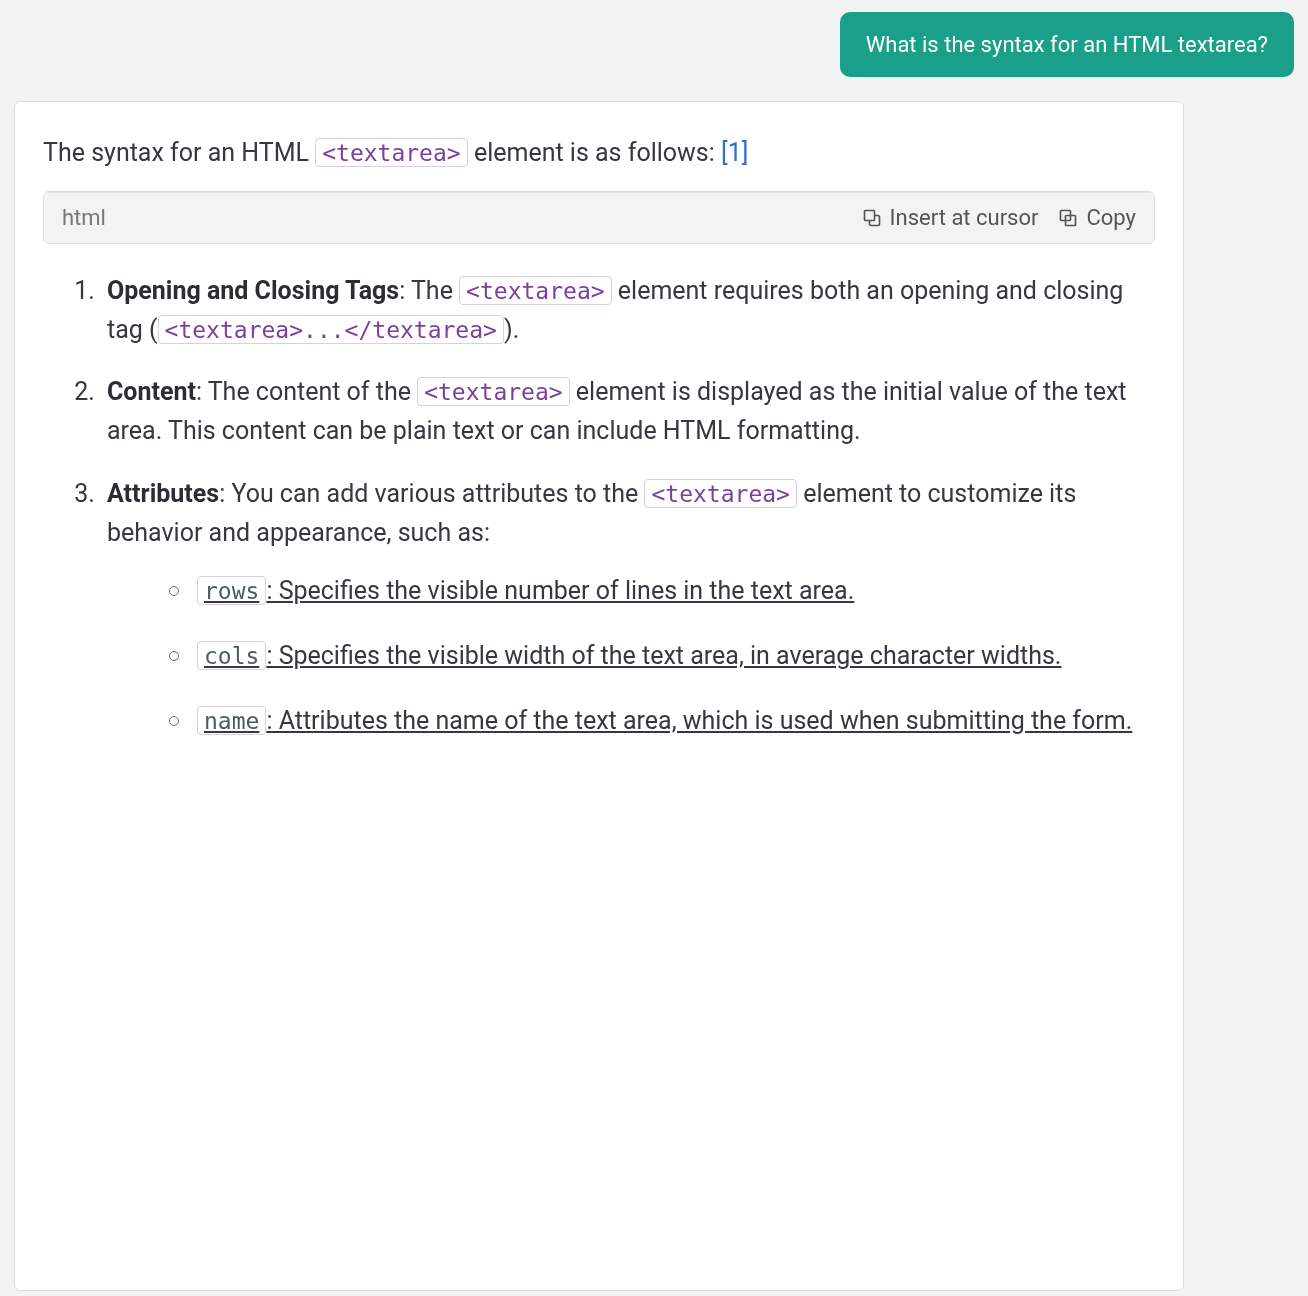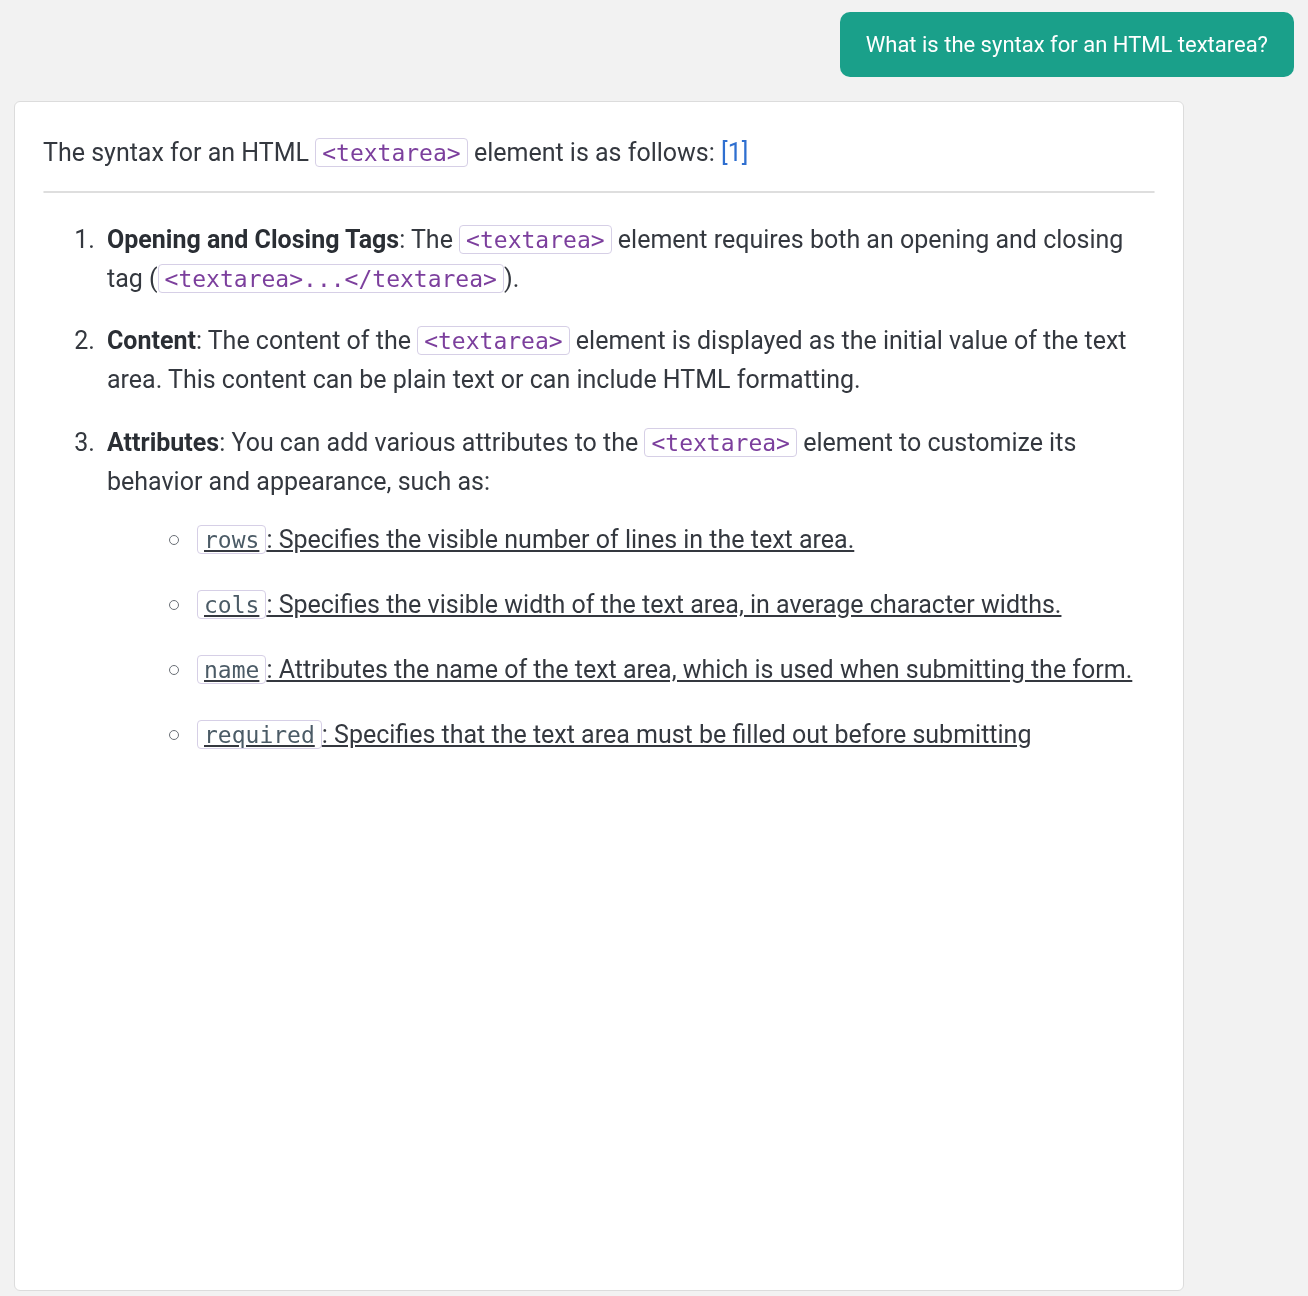--- a/index.html
+++ b/index.html
@@ -142,20 +142,38 @@
   <div class="assistant-msg">
 
     <p>
       <span>The syntax for an HTML </span>
       <code class="inline">&lt;textarea&gt;</code>
       <span> element is as follows: </span>
       <a class="cite" href="#">[1]</a>
     </p>
 
     <div class="codeblock">
+      <div class="codeblock-footer">
+        <span class="lang">html</span>
+        <span class="spacer"></span>
+        <span class="action">
+          <svg width="20" height="20" viewBox="0 0 24 24" fill="none" stroke="#555" stroke-width="2">
+            <rect x="3" y="3" width="12" height="12" rx="1"></rect>
+            <path d="M9 15v4a2 2 0 0 0 2 2h8a2 2 0 0 0 2-2v-8a2 2 0 0 0-2-2h-4"></path>
+          </svg>
+          <span>Insert at cursor</span>
+        </span>
+        <span class="action">
+          <svg width="20" height="20" viewBox="0 0 24 24" fill="none" stroke="#555" stroke-width="2">
+            <rect x="9" y="9" width="12" height="12" rx="1"></rect>
+            <rect x="3" y="3" width="12" height="12" rx="1"></rect>
+          </svg>
+          <span>Copy</span>
+        </span>
+      </div>
     </div>
 
 
 
     <ol class="keypoints">
       <li>
         <strong>Opening and Closing Tags</strong><span>: The </span><code class="inline">&lt;textarea&gt;</code><span> element requires both an opening and closing tag (</span><code class="inline">&lt;textarea&gt;...&lt;/textarea&gt;</code><span>).</span>
       </li>
       <li>
         <strong>Content</strong><span>: The content of the </span><code class="inline">&lt;textarea&gt;</code><span> element is displayed as the initial value of the text area. This content can be plain text or can include HTML formatting.</span>
@@ -166,21 +184,18 @@
         <ul class="attrs">
           <li>
             <code class="inline attr">rows</code><span>: Specifies the visible number of lines in the text area.</span>
           </li>
           <li>
             <code class="inline attr">cols</code><span>: Specifies the visible width of the text area, in average character widths.</span>
           </li>
           <li>
             <code class="inline attr">name</code><span>: Attributes the name of the text area, which is used when submitting the form.</span>
           </li>
-          <li>
-            <code class="inline attr">required</code><span>: Specifies that the text area must be filled out before submitting</span>
-          </li>
         </ul>
       </li>
     </ol>
 
   </div>
 </div>
 
 </body></html>

